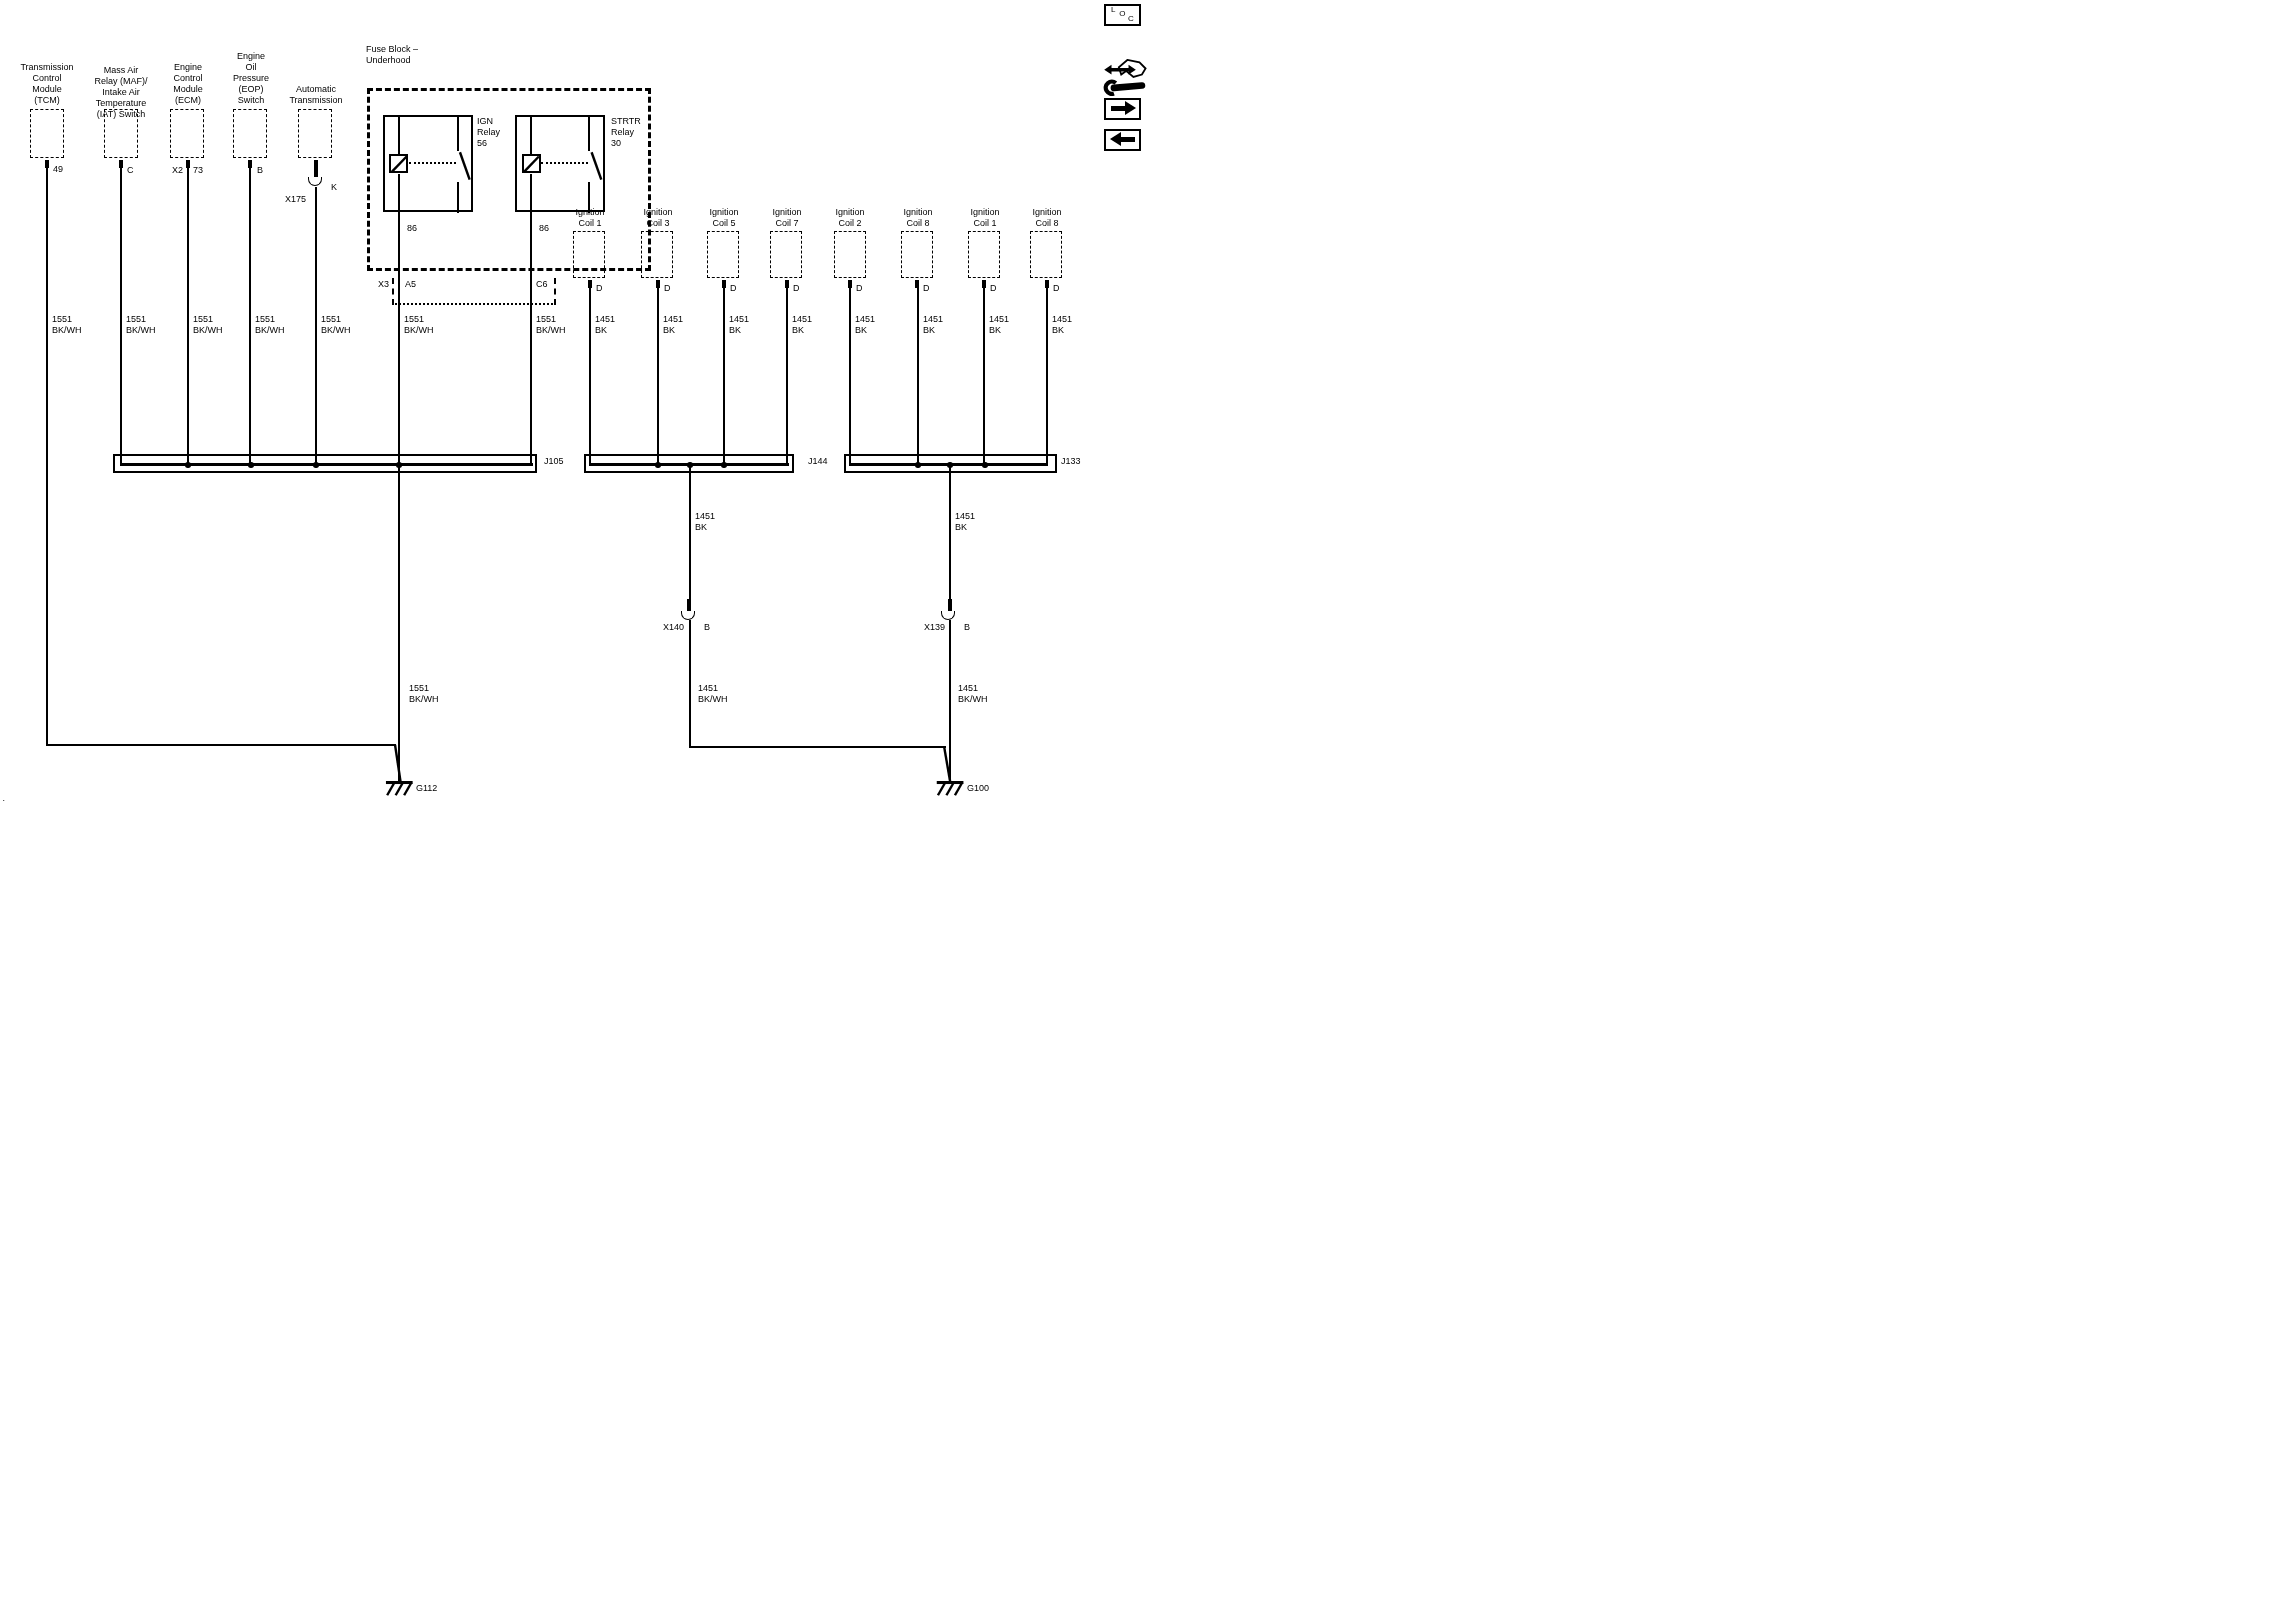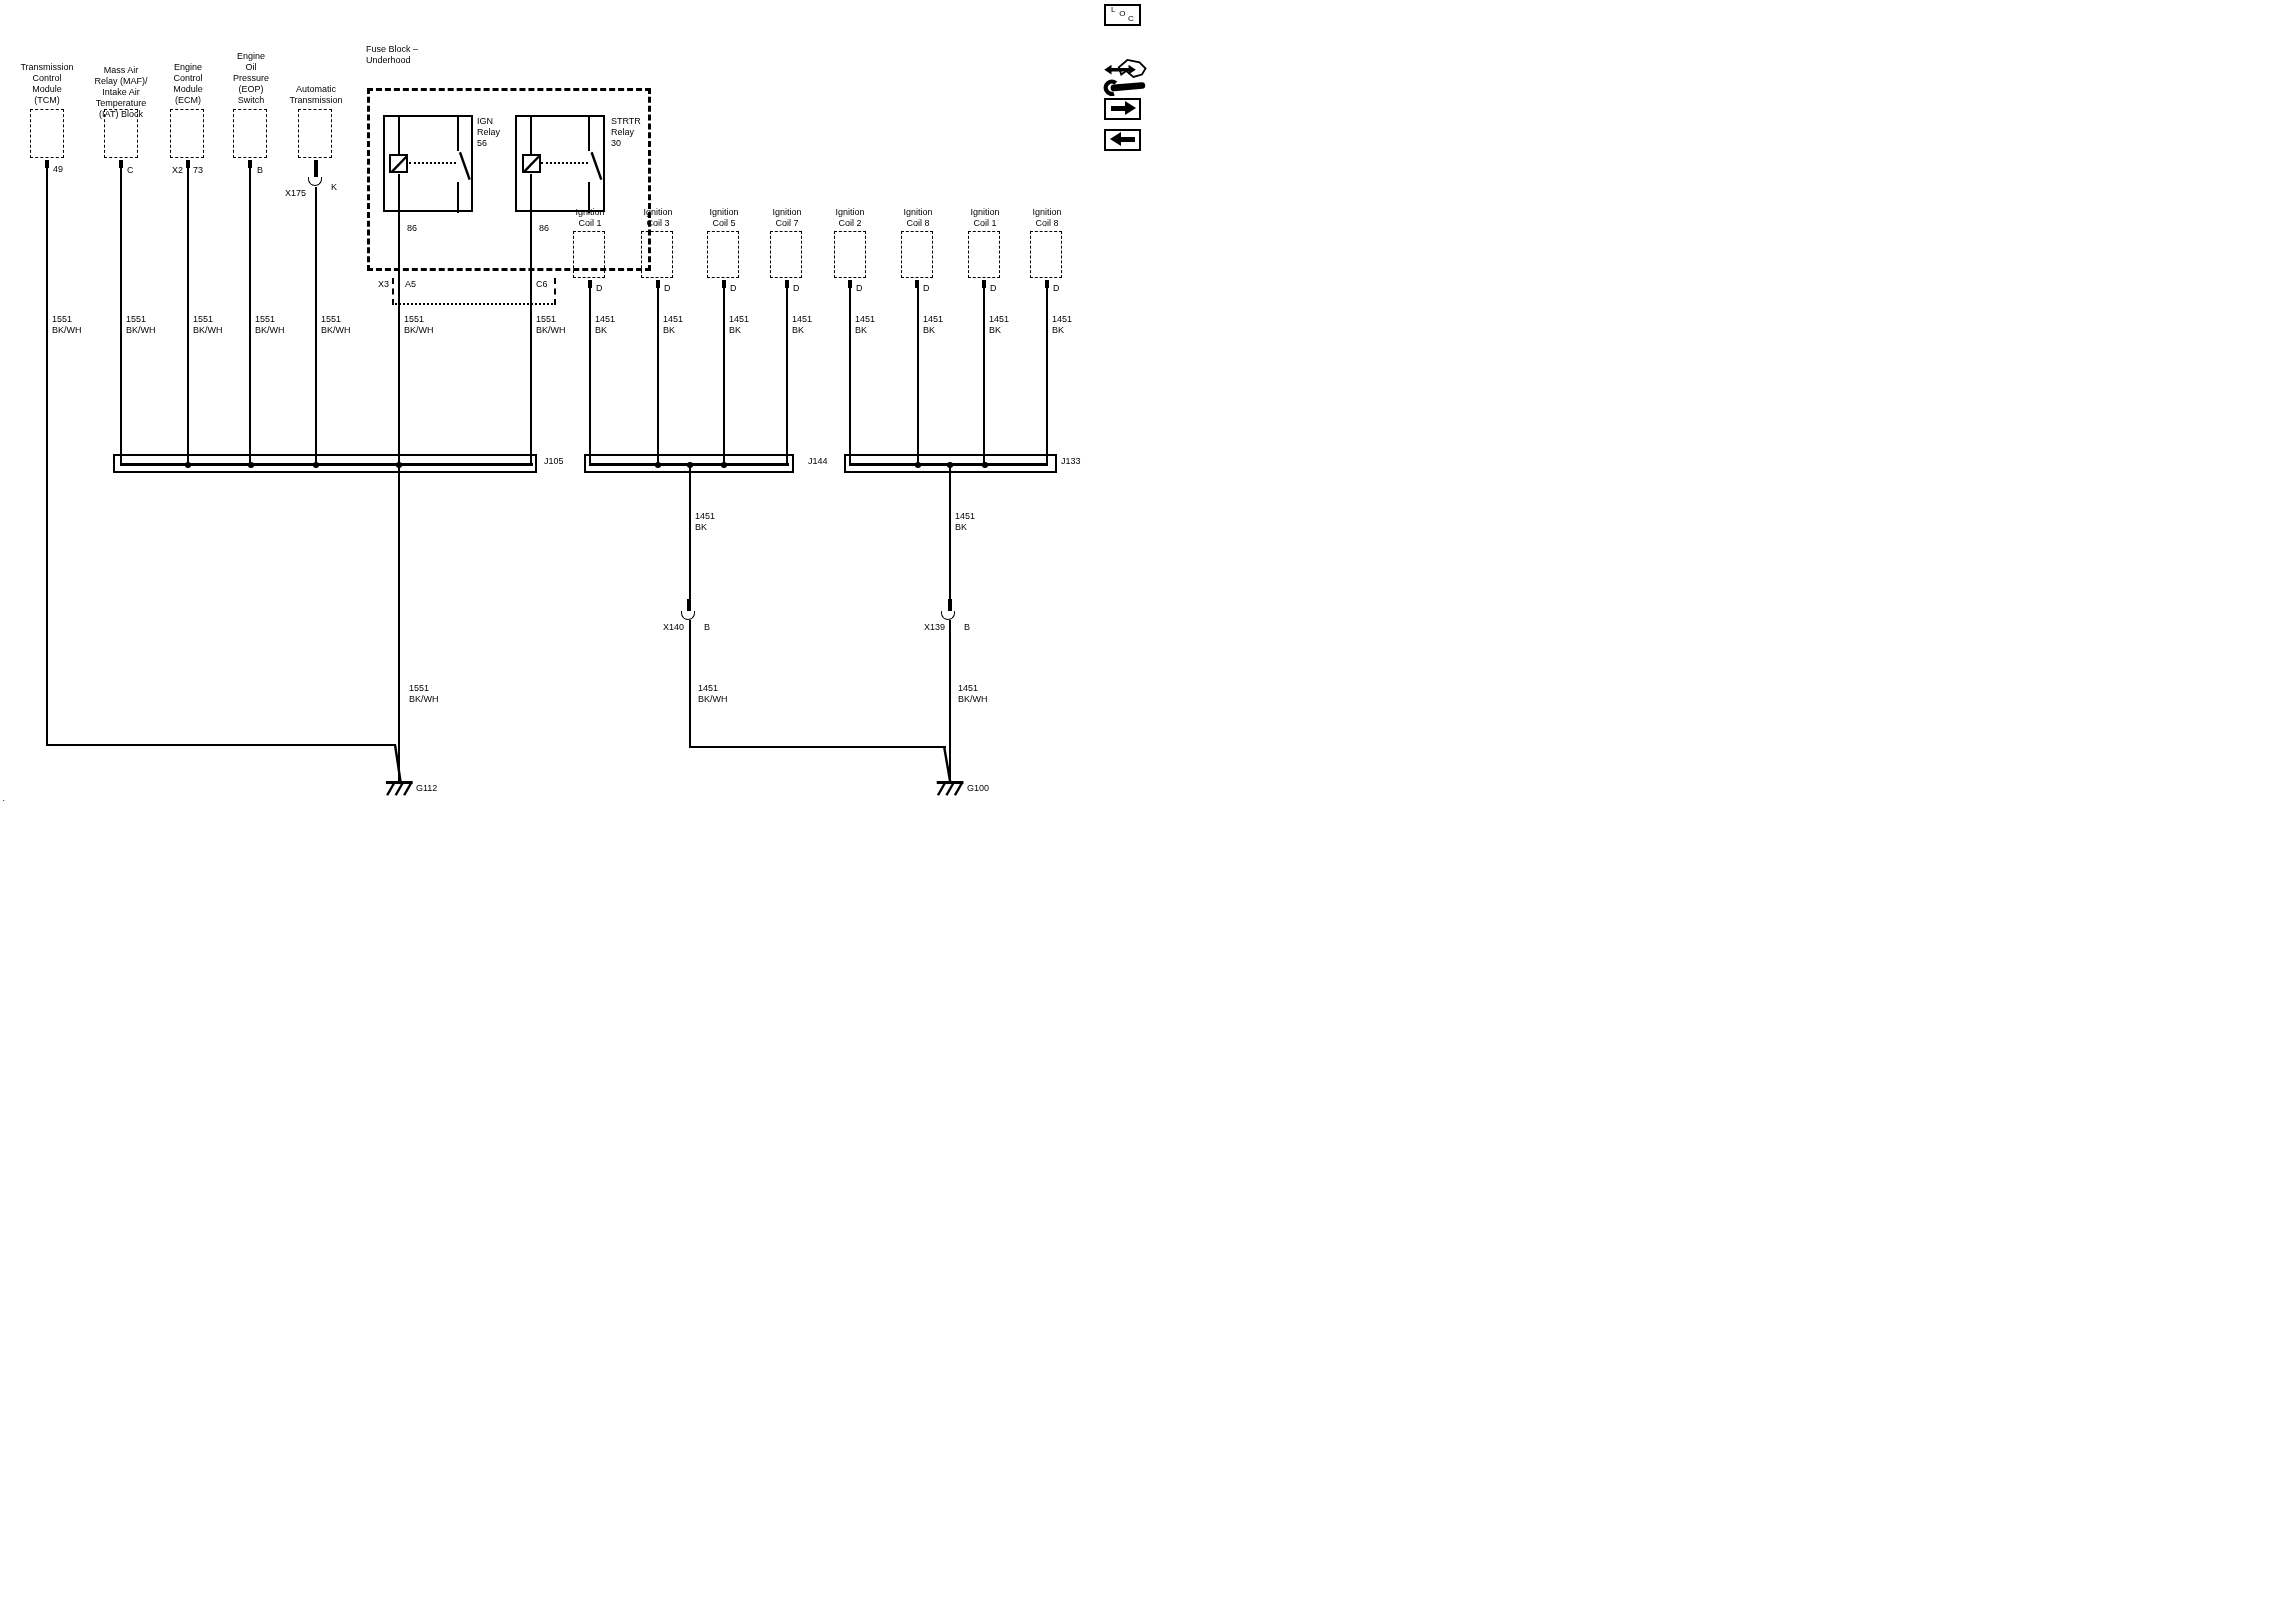--- a/index.html
+++ b/index.html
@@ -159,21 +159,21 @@
     <div>Transmission</div>
     <div>Control</div>
     <div>Module</div>
     <div>(TCM)</div>
   </div>
   <div class="lbl" style="left:121px;top:65px">
     <div>Mass Air</div>
     <div>Relay (MAF)/</div>
     <div>Intake Air</div>
     <div>Temperature</div>
-    <div>(IAT) Block</div>
+    <div>(IAT) Switch</div>
   </div>
   <div class="lbl" style="left:188px;top:62px">
     <div>Engine</div>
     <div>Control</div>
     <div>Module</div>
     <div>(ECM)</div>
   </div>
   <div class="lbl" style="left:251px;top:51px">
     <div>Engine</div>
     <div>Oil</div>
@@ -204,21 +204,21 @@
   <div class="t" style="left:539px;top:223px">86</div>
   <div class="t tr" style="left:389px;top:279px">X3</div>
   <div class="t" style="left:405px;top:279px">A5</div>
   <div class="t" style="left:536px;top:279px">C6</div>
 
   <div class="t" style="left:53px;top:164px">49</div>
   <div class="t" style="left:127px;top:165px">C</div>
   <div class="t tr" style="left:183px;top:165px">X2</div>
   <div class="t" style="left:193px;top:165px">73</div>
   <div class="t" style="left:257px;top:165px">B</div>
-  <div class="t tr" style="left:306px;top:188px">X175</div>
+  <div class="t tr" style="left:306px;top:194px">X175</div>
   <div class="t" style="left:331px;top:182px">K</div>
 
   <div class="lbl" style="left:590px;top:207px">
     <div>Ignition</div>
       <div>Coil 1</div>
   </div>
   <div class="lbl" style="left:658px;top:207px">
     <div>Ignition</div>
       <div>Coil 3</div>
   </div>

